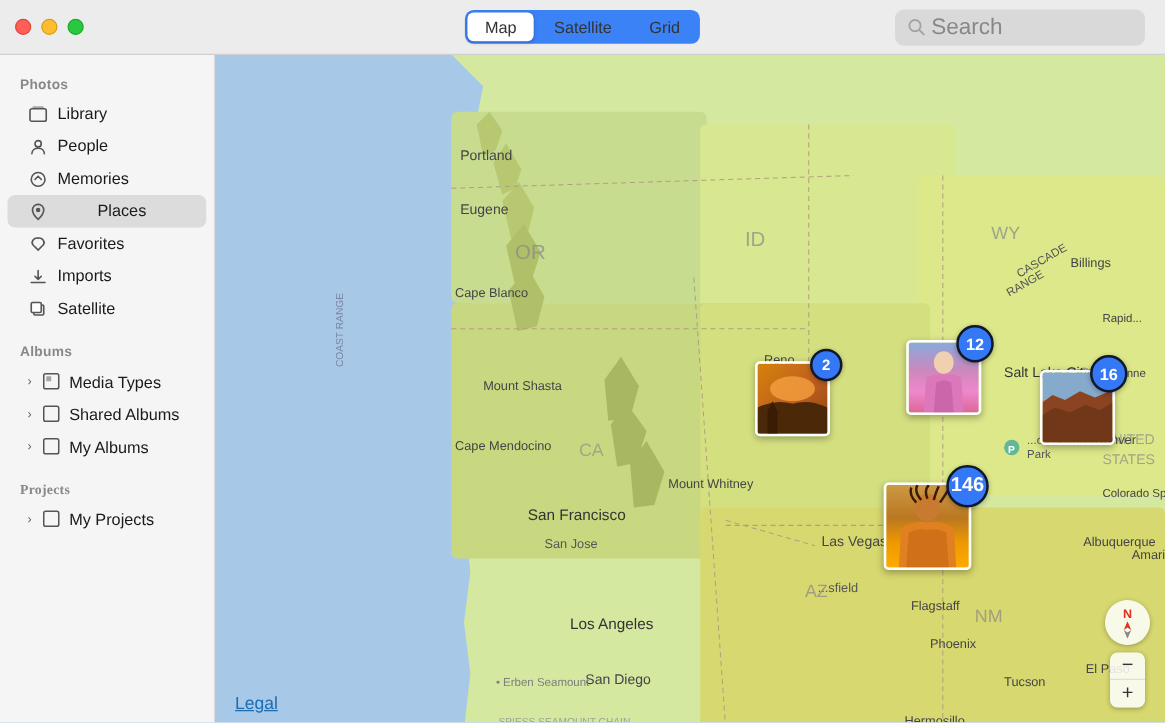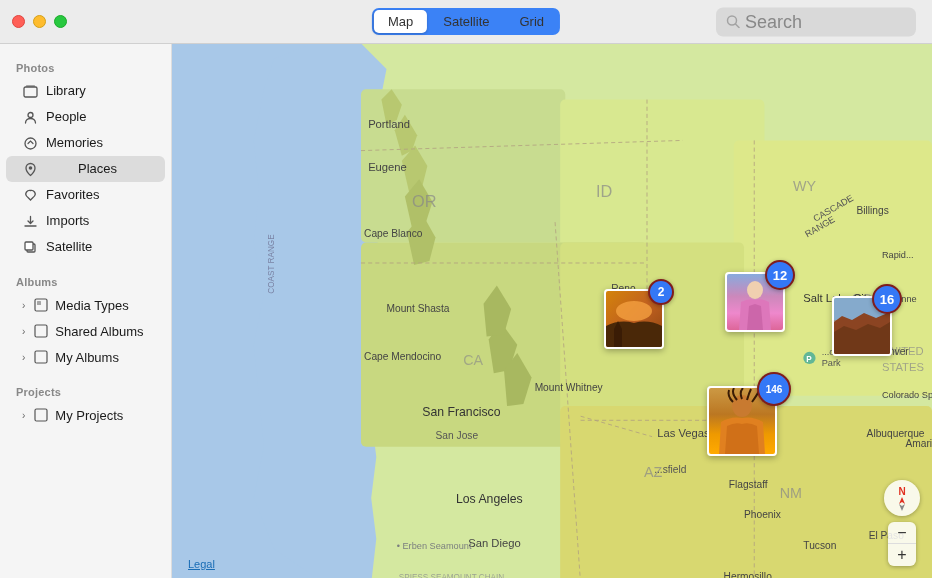--- a/index.html
+++ b/index.html
@@ -136,26 +136,26 @@
     }
     .cluster-badge {
       background: #3478f6;
       color: white;
       border-radius: 50%;
       font-size: 12px;
       font-weight: 600;
       display: flex;
       align-items: center;
       justify-content: center;
-      border: 2px solid #7f1d1d;
+      border: 2px solid #0f172a;
       box-shadow: 0 1px 4px rgba(0,0,0,0.3);
     }
     .cluster-badge.small { width: 26px; height: 26px; font-size: 12px; }
     .cluster-badge.medium { width: 30px; height: 30px; font-size: 13px; }
-    .cluster-badge.large { width: 34px; height: 34px; font-size: 10px; }
+    .cluster-badge.large { width: 34px; height: 34px; font-size: 16px; }
 
     .photo-cluster {
       position: absolute;
       cursor: pointer;
       display: flex;
       flex-direction: column;
       align-items: center;
     }
     .photo-thumb {
       width: 60px;
@@ -165,21 +165,21 @@
       border: 2px solid white;
       box-shadow: 0 2px 6px rgba(0,0,0,0.3);
       background: #888;
     }
 
     
     .legal-link {
       position: absolute;
       bottom: 8px;
       left: 16px;
-      font-size: 11px;
+      font-size: 14px;
       color: #1a6db5;
       text-decoration: underline;
       cursor: pointer;
     }
 
     
     .compass {
       position: absolute;
       bottom: 12px;
       right: 12px;
@@ -355,21 +355,21 @@
     <div class="sidebar-group-item">
       <span class="chevron">›</span>
       <div class="sidebar-item-icon">
         <svg width="14" height="14" viewBox="0 0 14 14" fill="none">
           <rect x="1" y="1" width="12" height="12" rx="1.5" stroke="#555" stroke-width="1.2"></rect>
         </svg>
       </div>
       <span class="sidebar-item-label">My Albums</span>
     </div>
 
-    <div class="sidebar-section-label" style="margin-top:8px;">Projects</div>
+    <div class="sidebar-section-label" style="margin-top:8px;font-family:Liberation Serif, serif;">Projects</div>
 
     <div class="sidebar-group-item">
       <span class="chevron">›</span>
       <div class="sidebar-item-icon">
         <svg width="14" height="14" viewBox="0 0 14 14" fill="none">
           <rect x="1" y="1" width="12" height="12" rx="1.5" stroke="#555" stroke-width="1.2"></rect>
         </svg>
       </div>
       <span class="sidebar-item-label">My Projects</span>
     </div>

